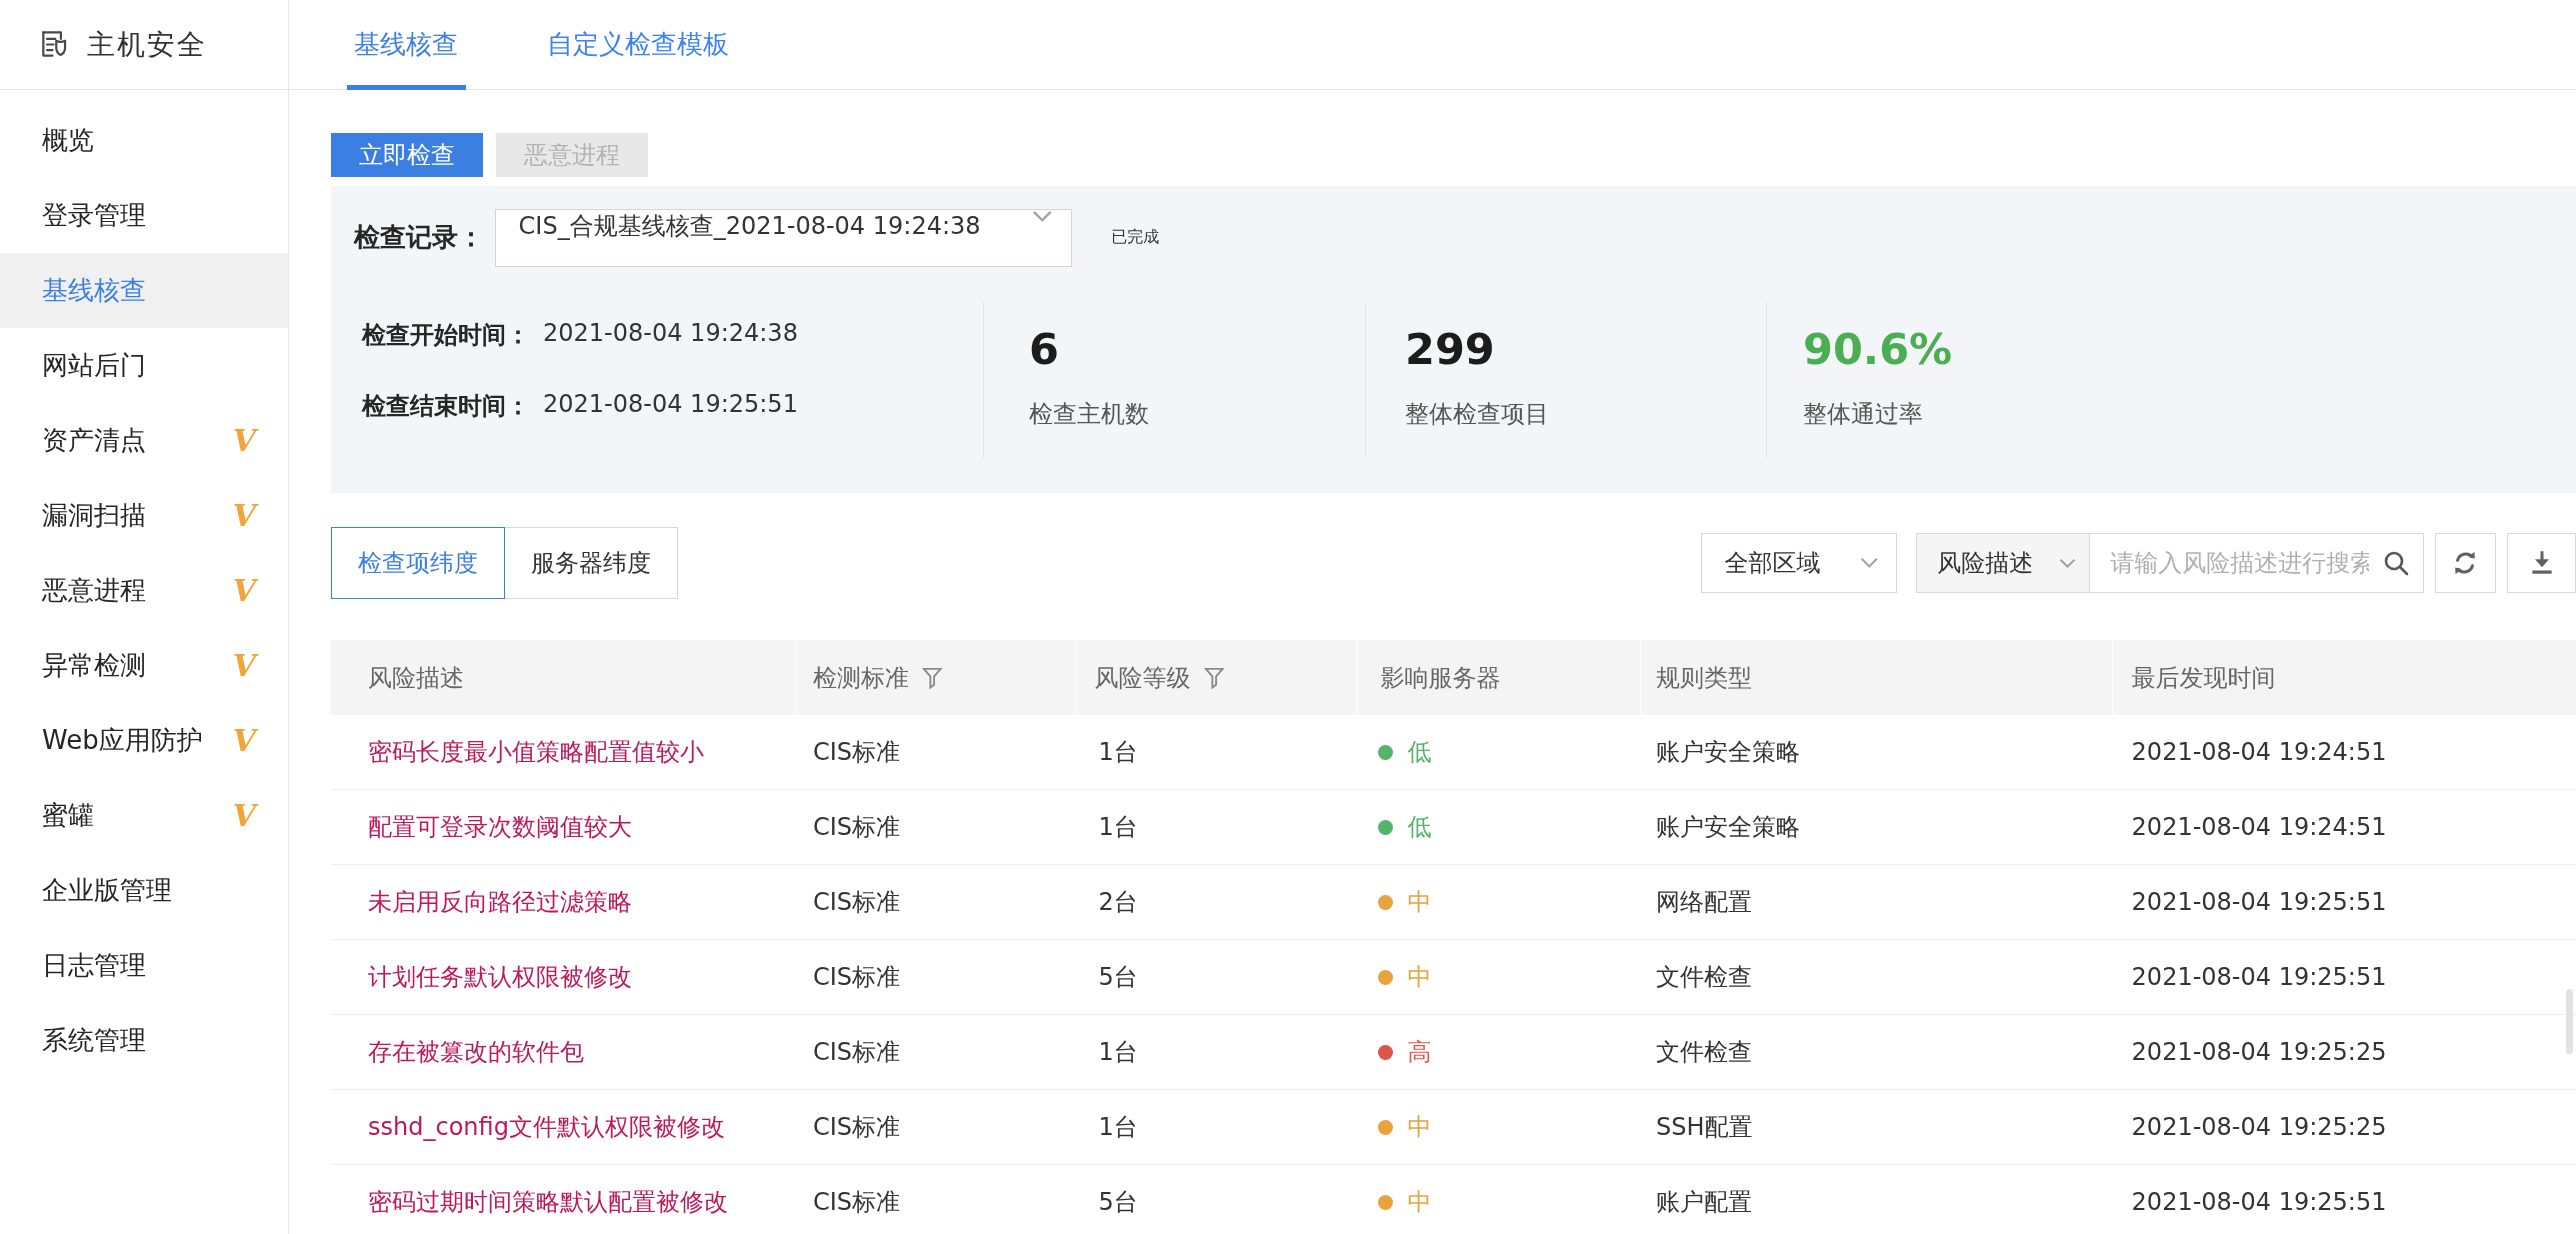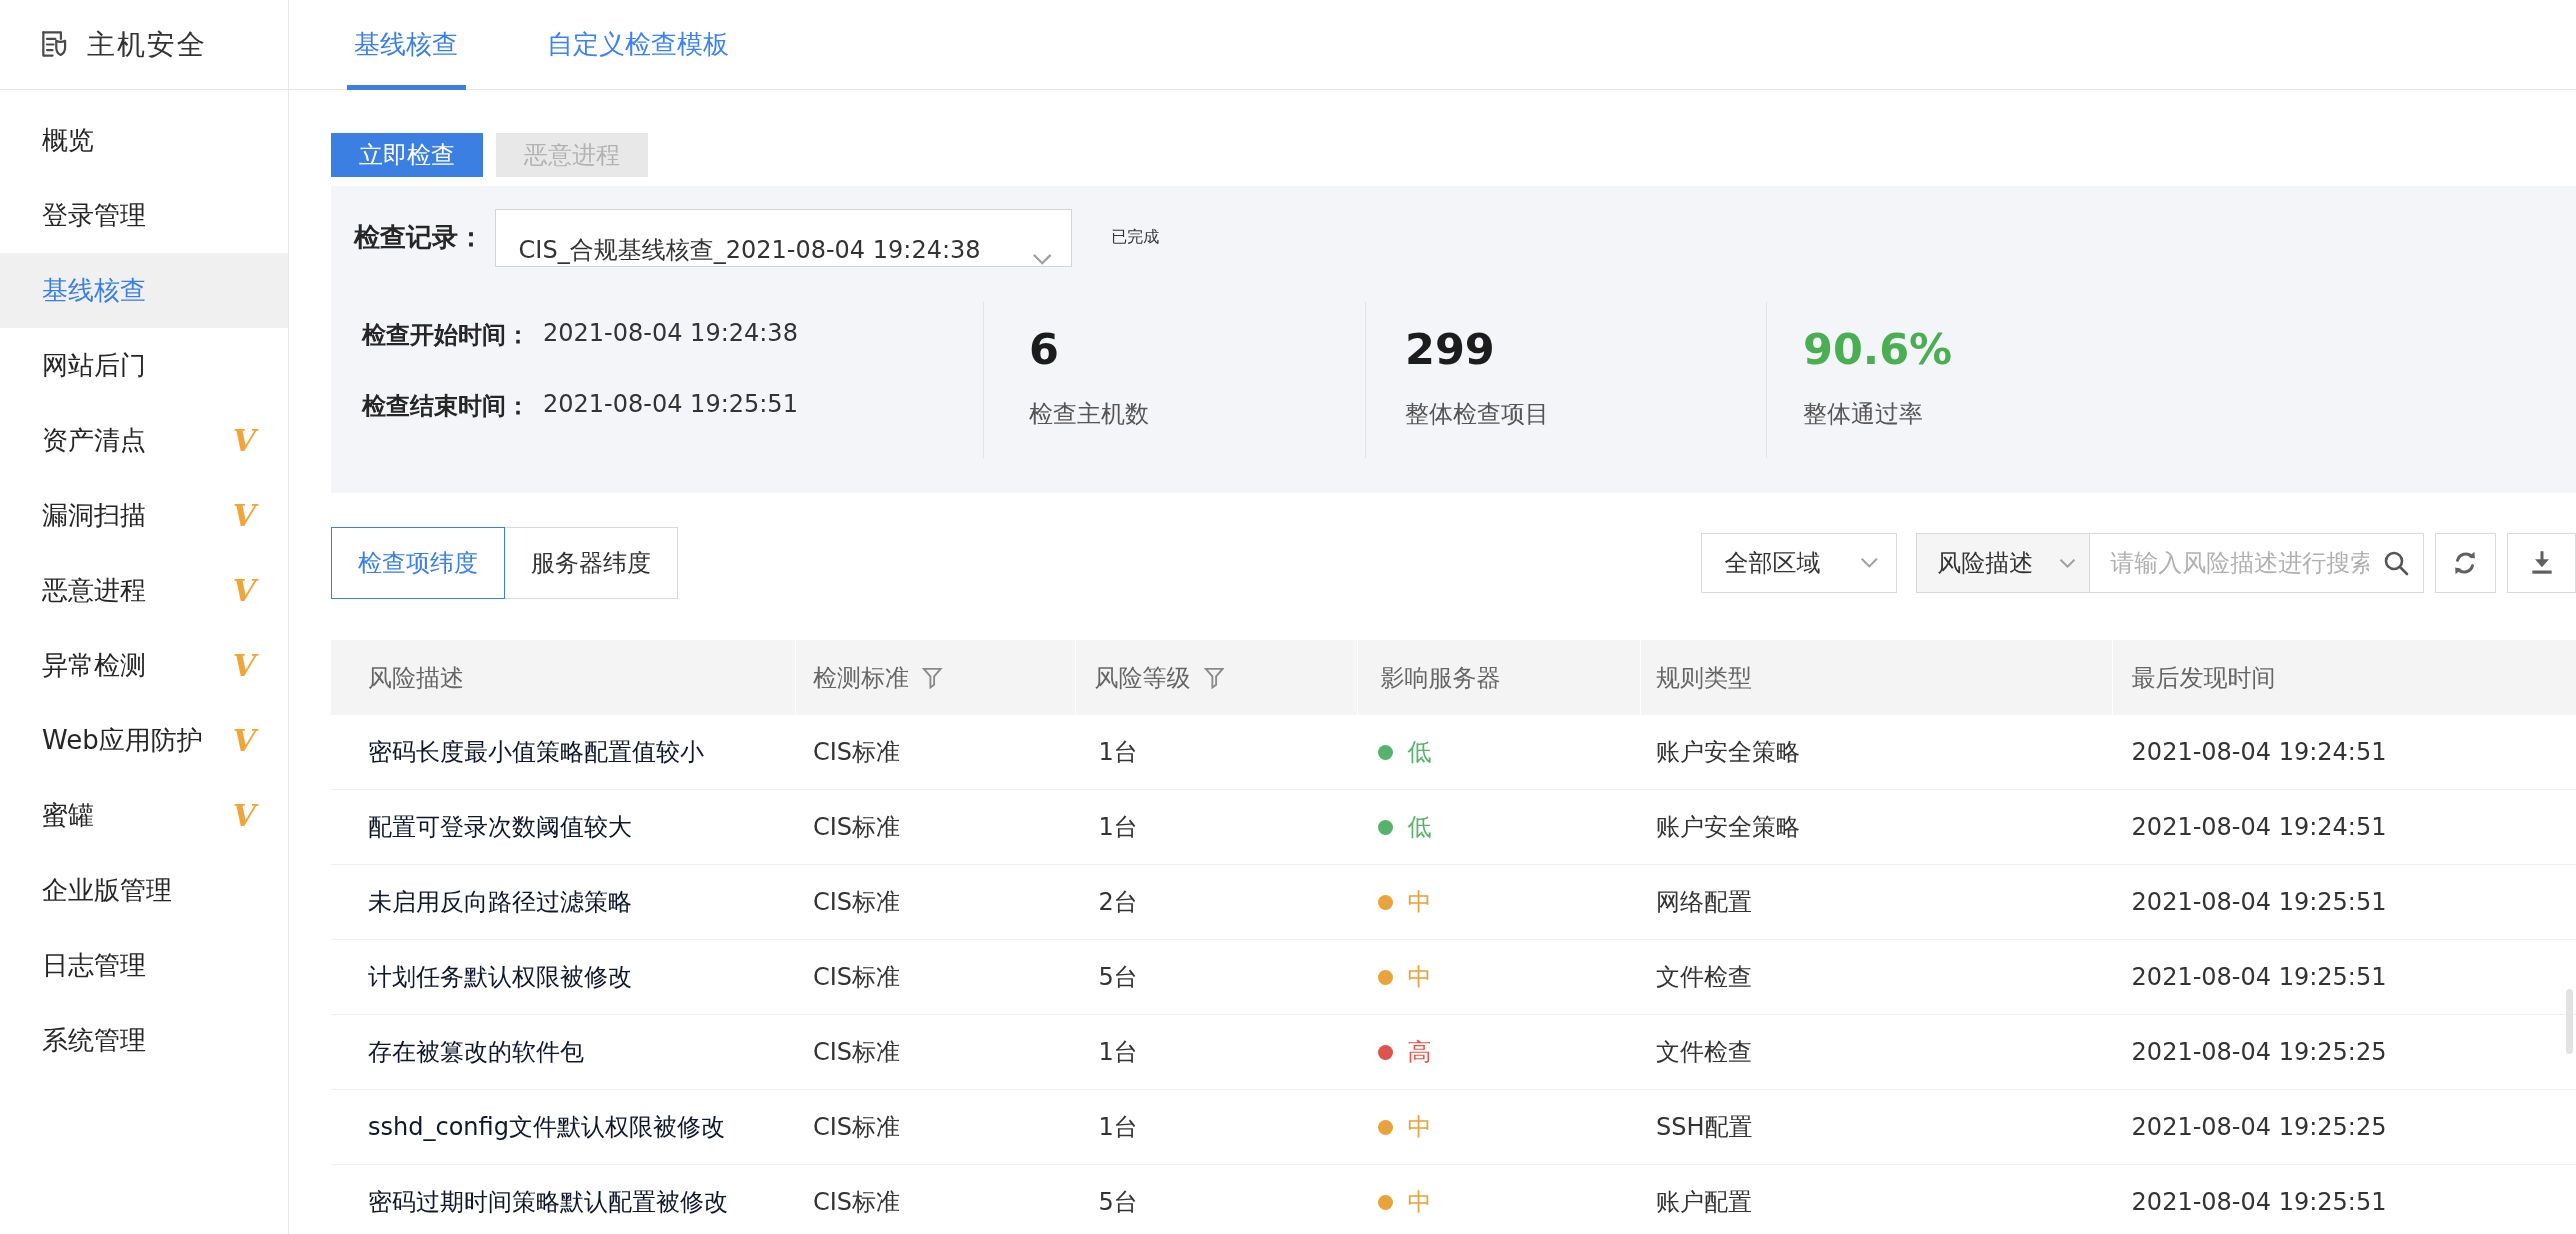--- a/index.html
+++ b/index.html
@@ -31,21 +31,21 @@
 
   .btn-row { margin-top:43px; display:flex; gap:13px; }
   .btn { height:44px; padding:0 28px; font-size:24px; display:flex; align-items:center; justify-content:center; border:none; cursor:pointer; }
   .btn.primary { background:#3b7fe3; color:#fff; }
   .btn.disabled { background:#e8e8e8; color:#b3b3b3; cursor:default; }
 
   
   .panel { margin-top:9.3px; background:#f4f5f8; height:307px; padding-top:22.4px; }
   .record-row { display:flex; align-items:center; height:58px; margin-left:23px; }
   .record-label { font-size:26px; font-weight:bold; color:#262626; }
-  .select { width:577px; height:58px; background:#fff; border:0.9px solid #d4d4d4; display:flex; align-items:flex-end; padding:0 18.6px 0 22.4px; font-size:24px; color:#333; margin-left:11.2px; cursor:pointer; }
+  .select { width:577px; height:58px; background:#fff; border:0.9px solid #d4d4d4; display:flex; align-items:flex-start; padding:0 18.6px 0 22.4px; font-size:24px; color:#333; margin-left:11.2px; cursor:pointer; }
   .select .chev { margin-left:auto; }
   .record-status { margin-left:39px; font-size:16px; color:#333; }
 
   .stats-row { display:flex; margin-top:35px; height:156px; }
   .stat-block { padding-top:22.4px; }
   .stat-block + .stat-block { border-left:0.9px solid #e2e3e7; }
   .b1 { width:652px; padding-left:31px; padding-top:17px; }
   .b2 { width:382px; padding-left:45px; }
   .b3 { width:401px; padding-left:39px; }
   .b4 { width:427px; padding-left:39px; }
@@ -82,21 +82,21 @@
   .th { display:flex; align-items:center; gap:13px; height:100%; border-right:1.9px solid #fff; }
   .th:last-child { border-right:none; }
   .trow { display:flex; height:75px; align-items:center; font-size:24px; border-bottom:1.9px solid #efefef; background:#fff; }
   .td { display:flex; align-items:center; }
   .c1 { width:465px; padding-left:37px; }
   .c2 { width:280px; padding-left:17px; }
   .c3 { width:283px; padding-left:22.4px; }
   .c4 { width:282px; padding-left:18.6px; }
   .c5 { width:472px; padding-left:15px; }
   .c6 { flex:1; padding-left:18.6px; }
-  .link { color:#0f172a; text-decoration:none; cursor:pointer; }
+  .link { color:#be185d; text-decoration:none; cursor:pointer; }
   .dot { width:15px; height:15px; border-radius:50%; margin-right:15px; flex:none; }
   .sev.low  .dot { background:#56b36b; } .sev.low  .lv { color:#56b36b; }
   .sev.mid  .dot { background:#e8a33d; } .sev.mid  .lv { color:#e7a23c; }
   .sev.high .dot { background:#dd544c; } .sev.high .lv { color:#e0564d; }
 
   .scroll-thumb { position:absolute; right:2.8px; top:989px; width:7.5px; height:65px; background:#e2e2e2; border-radius:3.7px; }
   svg { display:block; }
 </style>
 </head>
 <body>

